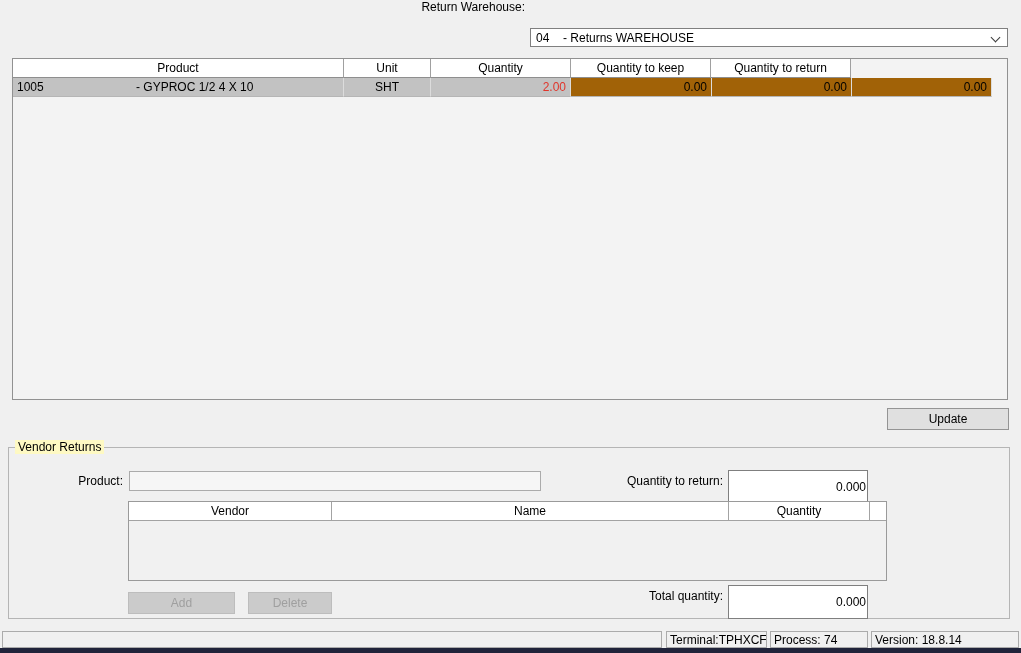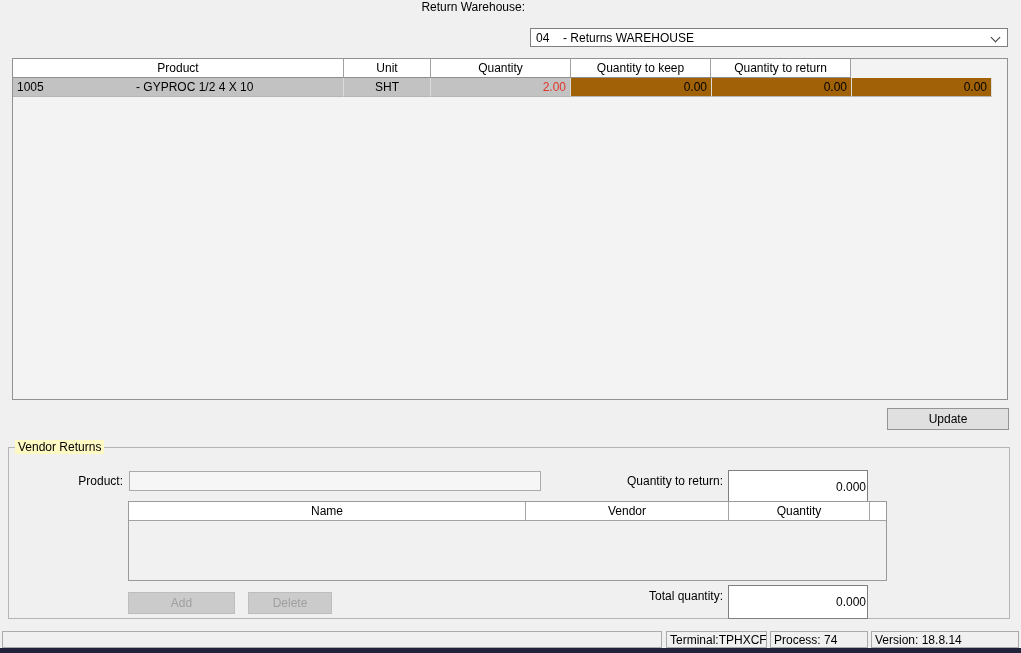--- a/index.html
+++ b/index.html
@@ -146,22 +146,22 @@
   <span class="legend">Vendor Returns</span>
 
   <div class="g-label lbl-product">Product:</div>
   <div class="input-product"></div>
 
   <div class="g-label lbl-qreturn">Quantity to return:</div>
   <div class="field field-qreturn">0.000</div>
 
   <div class="vtable">
     <div class="vhdr">
+      <div class="vhc v0">Vendor</div>
       <div class="vhc v1">Name</div>
-      <div class="vhc v0">Vendor</div>
       <div class="vhc v2">Quantity</div>
     </div>
   </div>
 
   <div class="btn btn-disabled btn-add">Add</div>
   <div class="btn btn-disabled btn-delete">Delete</div>
 
   <div class="g-label lbl-total">Total quantity:</div>
   <div class="field field-total">0.000</div>
 </div>

